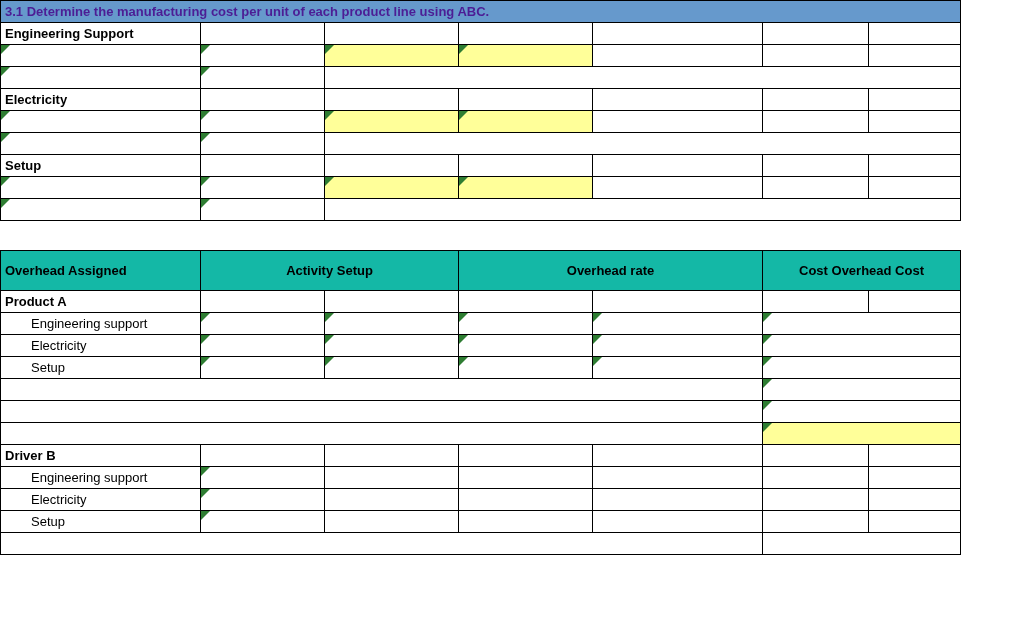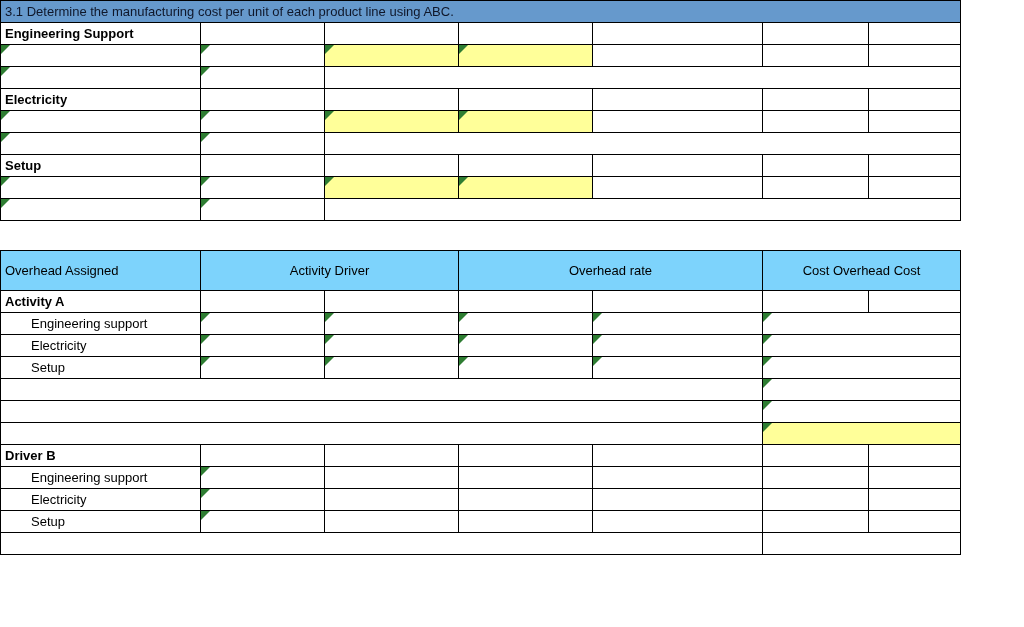--- a/index.html
+++ b/index.html
@@ -18,26 +18,26 @@
   }
   td, th {
     border: 1px solid #000;
     height: 22px;
     padding: 2px 4px;
     vertical-align: middle;
     overflow: hidden;
   }
   .title-row td {
     background: #6699cc;
-    font-weight: normal;
-    color: #0f172a;
+    font-weight: bold;
+    color: #4c1d95;
   }
   .header-grey {
-    background: #7dd3fc;
-    font-weight: normal;
+    background: #14b8a6;
+    font-weight: bold;
     text-align: center;
   }
   .header-grey.left { text-align: left; }
   .spacer td {
     border: none;
     height: 30px;
   }
   .row-label { font-weight: bold; }
   .sub-label { padding-left: 30px; }
   .yellow { background: #ffff99; }
@@ -189,27 +189,27 @@
         </td>
     <td colspan="5"></td>
   </tr>
 
   <tr class="spacer">
         <td colspan="7"></td>
       </tr>
 
   <tr>
     <td class="header-grey left tall">Overhead Assigned</td>
-    <td class="header-grey tall" colspan="2">Activity Driver</td>
+    <td class="header-grey tall" colspan="2">Activity Setup</td>
     <td class="header-grey tall" colspan="2">Overhead rate</td>
     <td class="header-grey tall" colspan="2">Cost Overhead Cost</td>
   </tr>
 
   <tr>
-    <td class="row-label">Activity A</td>
+    <td class="row-label">Product A</td>
     <td></td>
         <td></td>
         <td></td>
         <td></td>
         <td></td>
         <td></td>
   </tr>
   <tr>
     <td class="sub-label">Engineering support</td>
     <td class="input-cell">

